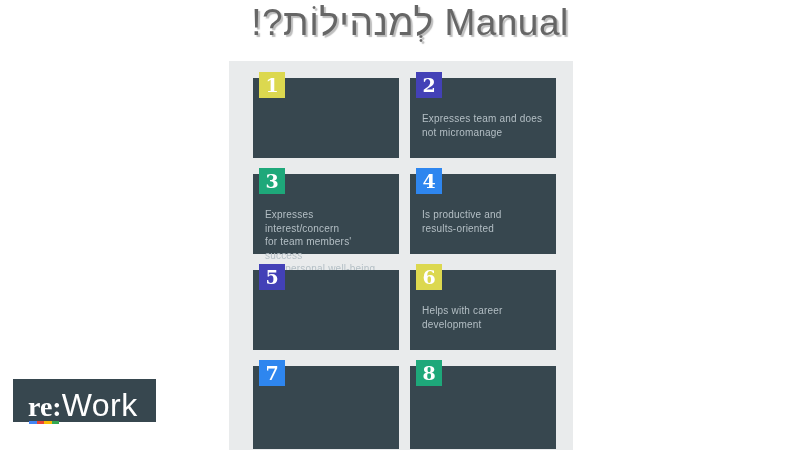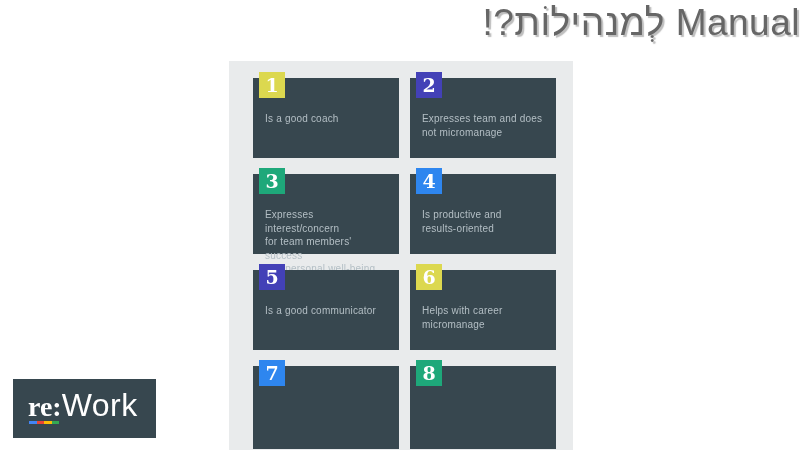--- a/index.html
+++ b/index.html
@@ -3,21 +3,21 @@
 <meta charset="utf-8">
 <style>
   html,body{margin:0;padding:0;}
   .slide{
     position:relative;width:800px;height:450px;overflow:hidden;
     background:var(--page-bg,#ffffff);
     font-family:"Liberation Sans","DejaVu Sans",sans-serif;
   }
   .title{
     position:absolute;top:2px;left:0;width:100%;box-sizing:border-box;
-    padding-left:20px;
+    padding-left:20px;text-align:center;
     font-size:37px;font-weight:400;letter-spacing:.5px;
     color:var(--title-text,#666666);
     text-shadow:2px 2px 1px rgba(125,125,125,.5);
   }
   .panel{
     position:absolute;left:229px;top:61px;width:344px;height:389px;
     background:var(--panel-bg,#e9ebec);
   }
   .grid{
     position:absolute;left:24px;top:17px;
@@ -33,21 +33,21 @@
     font-family:"DejaVu Serif","Liberation Serif",serif;
     font-weight:bold;font-size:19px;
   }
   .label{
     margin:34px 12px 0;
     color:var(--card-text,#b4bfc5);
     font-size:10px;line-height:13.5px;letter-spacing:.2px;
     white-space:pre-line;
   }
   .logo{
-    position:absolute;left:13px;top:379px;width:143px;height:59px;
+    position:absolute;left:13px;top:379px;width:143px;height:43px;
     background:var(--logo-bg,#37474f);
   }
   .logo-inner{position:absolute;left:15px;top:10px;white-space:nowrap;font-size:0;}
   .logo-re{
     font-family:"Liberation Serif","DejaVu Serif",serif;
     font-weight:700;font-size:28px;line-height:1;color:#ffffff;
   }
   .logo-work{
     font-family:"Liberation Sans","DejaVu Sans",sans-serif;
     font-weight:300;font-size:32px;line-height:1;color:#ffffff;letter-spacing:.5px;
@@ -59,21 +59,20 @@
 <body>
 
 <div class="slide">
 
   <div class="title" dir="rtl">Manual לְמנהילוֹת?!</div>
 
   <div class="panel">
     <div class="grid">
   <div class="card">
     <div class="badge" style="background: rgb(220, 216, 79);">1</div>
-    <div class="label">Is a good coach</div>
   </div>
 
   <div class="card">
     <div class="badge" style="background: rgb(67, 65, 183);">2</div>
     <div class="label">Expresses team and does
 not micromanage</div>
   </div>
 
   <div class="card">
     <div class="badge" style="background: rgb(30, 168, 122);">3</div>
@@ -83,27 +82,26 @@
   </div>
 
   <div class="card">
     <div class="badge" style="background: rgb(46, 134, 239);">4</div>
     <div class="label">Is productive and
 results-oriented</div>
   </div>
 
   <div class="card">
     <div class="badge" style="background: rgb(67, 65, 183);">5</div>
-    <div class="label">Is a good communicator</div>
   </div>
 
   <div class="card">
     <div class="badge" style="background: rgb(220, 216, 79);">6</div>
     <div class="label">Helps with career
-micromanage</div>
+development</div>
   </div>
 
   <div class="card">
     <div class="badge" style="background: rgb(46, 134, 239);">7</div>
   </div>
 
   <div class="card">
     <div class="badge" style="background: rgb(30, 168, 122);">8</div>
   </div>
 </div>

